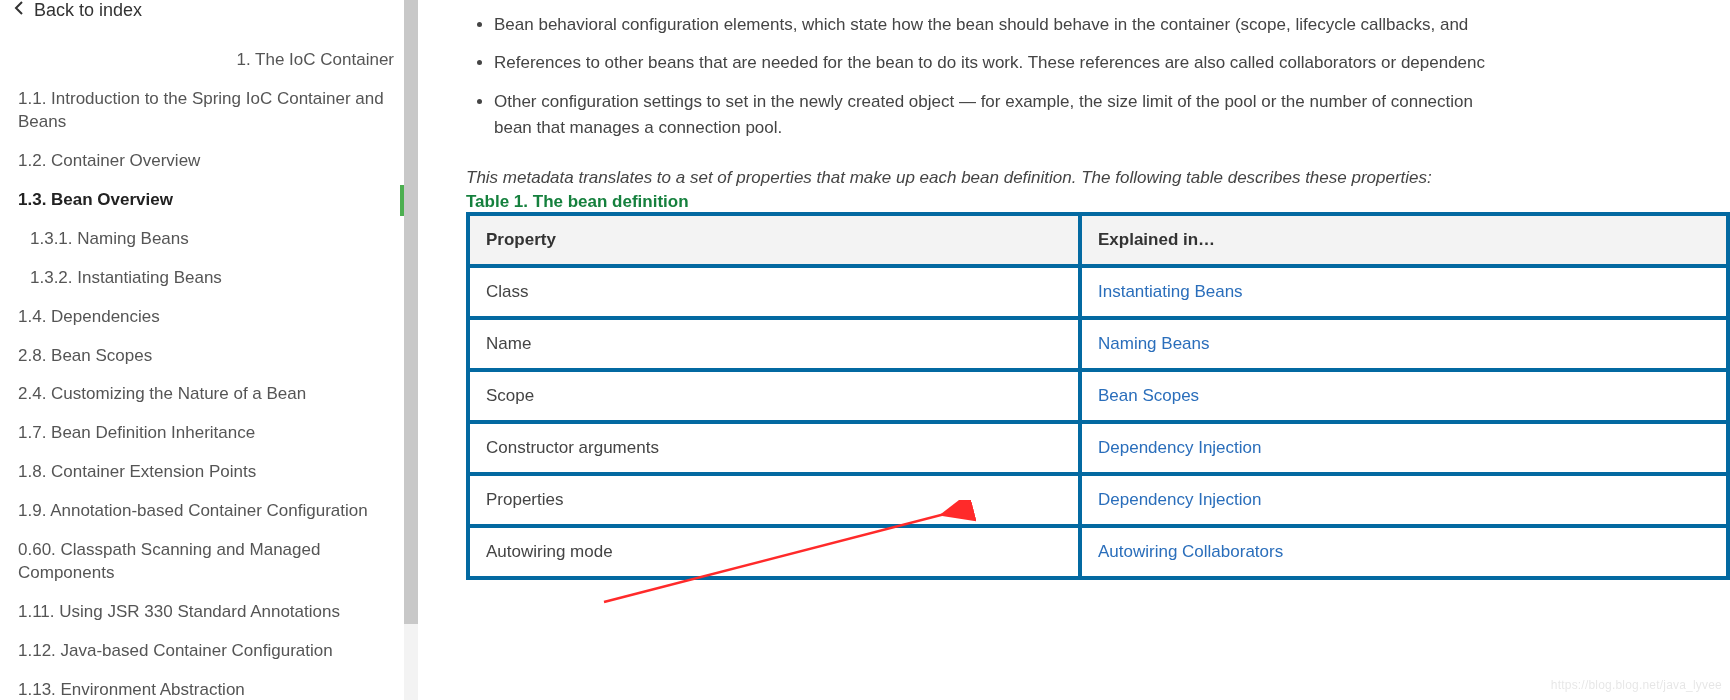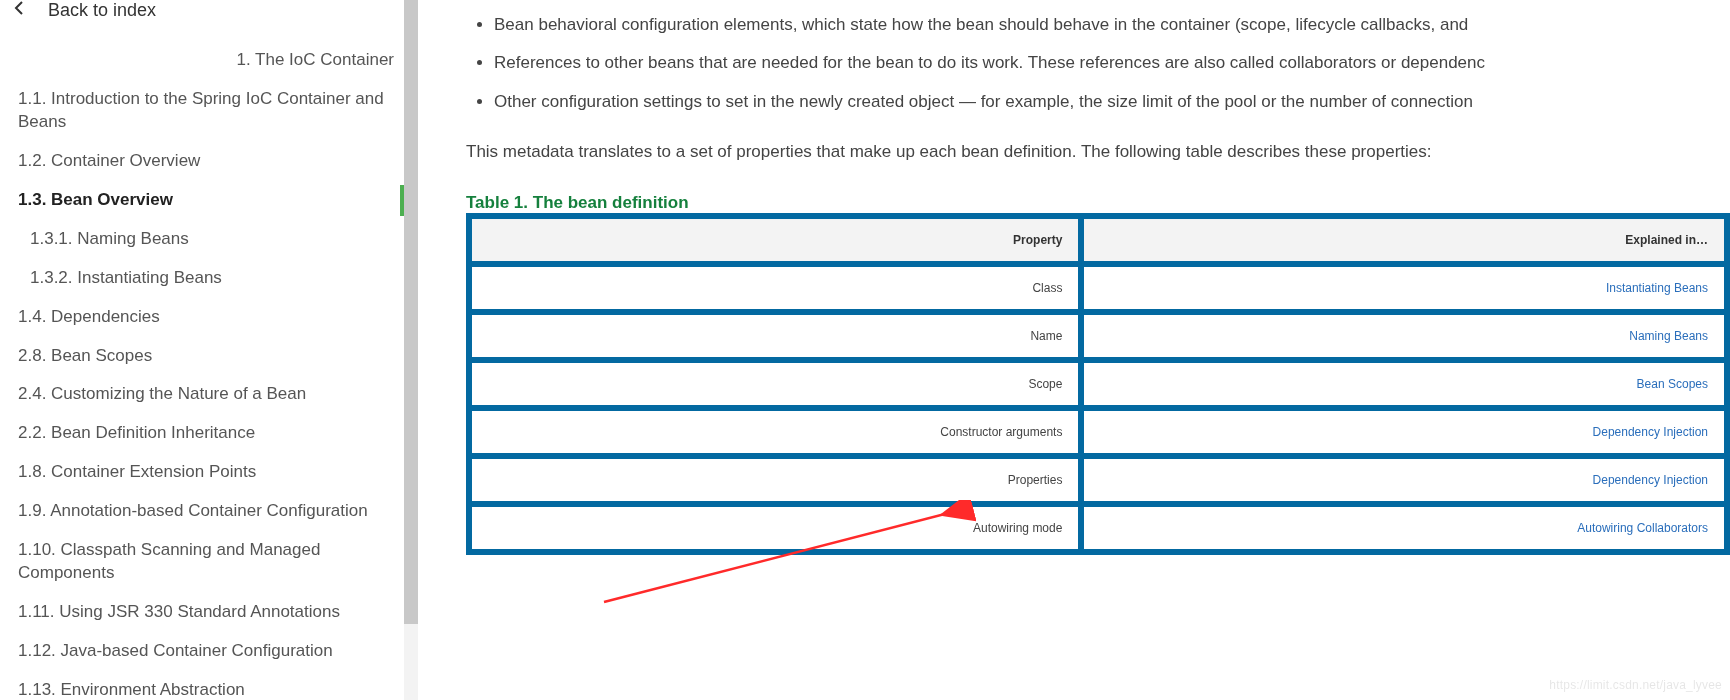--- a/index.html
+++ b/index.html
@@ -38,21 +38,21 @@
     right: 0;
     top: 0;
     width: 14px;
     height: 624px;
     background: #c8c8c8;
     border-radius: 0;
   }
   .back-row {
     display: flex;
     align-items: center;
-    gap: 20px;
+    gap: 6px;
     padding: 0 6px 20px 4px;
     color: #333;
     font-size: 18px;
     cursor: pointer;
   }
   .back-row svg { width: 16px; height: 16px; }
   .nav-item {
     padding: 8px 6px 8px 0;
     color: #555;
     cursor: pointer;
@@ -87,37 +87,37 @@
     padding-left: 28px;
     margin-bottom: 24px;
   }
   .bullets li {
     margin: 12px 0;
     line-height: 1.55;
     white-space: nowrap;
   }
   .bullets li .wrap { white-space: normal; display: block; }
   .body-text {
-    margin-bottom: 28px;
     line-height: 1.55;
+    font-style: italic;
   }
   .table-caption {
     font-weight: 700;
     color: #15803d;
   }
   .btable {
     width: 100%;
     border-collapse: collapse;
     min-width: 1090px;
   }
   .btable th, .btable td {
-    border: 6px solid #0369a1;
+    border: 4px solid #0369a1;
     padding: 14px 16px;
-    text-align: right;
-    font-size: 12px;
+    text-align: left;
+    font-size: 17px;
   }
   .btable th {
     background: #f3f3f3;
     font-weight: 700;
     color: #333;
   }
   .btable td { color: #444; margin-top: 16px; }
   .btable td a, .link {
     color: #2a6ebb;
     text-decoration: none;
@@ -157,40 +157,41 @@
 
     <div class="nav-item lvl1"><span>1. The IoC Container</span></div>
     <div class="nav-item lvl2"><span>1.1. Introduction to the Spring IoC Container and Beans</span></div>
     <div class="nav-item lvl2"><span>1.2. Container Overview</span></div>
     <div class="nav-item lvl2 active"><span>1.3. Bean Overview</span></div>
     <div class="nav-item lvl3"><span>1.3.1. Naming Beans</span></div>
     <div class="nav-item lvl3"><span>1.3.2. Instantiating Beans</span></div>
     <div class="nav-item lvl2"><span>1.4. Dependencies</span></div>
     <div class="nav-item lvl2"><span>2.8. Bean Scopes</span></div>
     <div class="nav-item lvl2"><span>2.4. Customizing the Nature of a Bean</span></div>
-    <div class="nav-item lvl2"><span>2.2. Bean Definition Inheritance</span></div>
+    <div class="nav-item lvl2"><span>1.7. Bean Definition Inheritance</span></div>
     <div class="nav-item lvl2"><span>1.8. Container Extension Points</span></div>
     <div class="nav-item lvl2"><span>1.9. Annotation-based Container Configuration</span></div>
-    <div class="nav-item lvl2"><span>1.10. Classpath Scanning and Managed Components</span></div>
+    <div class="nav-item lvl2"><span>0.60. Classpath Scanning and Managed Components</span></div>
     <div class="nav-item lvl2"><span>1.11. Using JSR 330 Standard Annotations</span></div>
     <div class="nav-item lvl2"><span>1.12. Java-based Container Configuration</span></div>
     <div class="nav-item lvl2"><span>1.13. Environment Abstraction</span></div>
 
     <div class="sidebar-scroll-track">
       <div class="sidebar-scroll-thumb"></div>
     </div>
   </nav>
 
   <main class="content">
 
     <ul class="bullets">
       <li><span>Bean behavioral configuration elements, which state how the bean should behave in the container (scope, lifecycle callbacks, and</span></li>
       <li><span>References to other beans that are needed for the bean to do its work. These references are also called collaborators or dependenc</span></li>
       <li>
         <span>Other configuration settings to set in the newly created object — for example, the size limit of the pool or the number of connection</span>
+        <span class="wrap">bean that manages a connection pool.</span>
       </li>
     </ul>
 
     <p class="body-text">This metadata translates to a set of properties that make up each bean definition. The following table describes these properties:</p>
 
     <div class="table-caption">Table 1. The bean definition</div>
 
     <table class="btable">
       <thead>
         <tr>
@@ -228,16 +229,16 @@
 
     <svg class="arrow-overlay" viewBox="0 0 700 180">
       <defs>
         <marker id="ah" markerWidth="14" markerHeight="12" refX="2" refY="6" orient="auto">
           <path d="M0,0 L14,6 L0,12 Z" fill="#ff2a2a"></path>
         </marker>
       </defs>
       <line x1="380" y1="8" x2="16" y2="102" stroke="#ff2a2a" stroke-width="2.5" marker-start="url(#ah)"></line>
     </svg>
 
-    <div class="watermark">https://limit.csdn.net/java_lyvee</div>
+    <div class="watermark">https://blog.blog.net/java_lyvee</div>
   </main>
 
 </div>
 
 </body></html>

